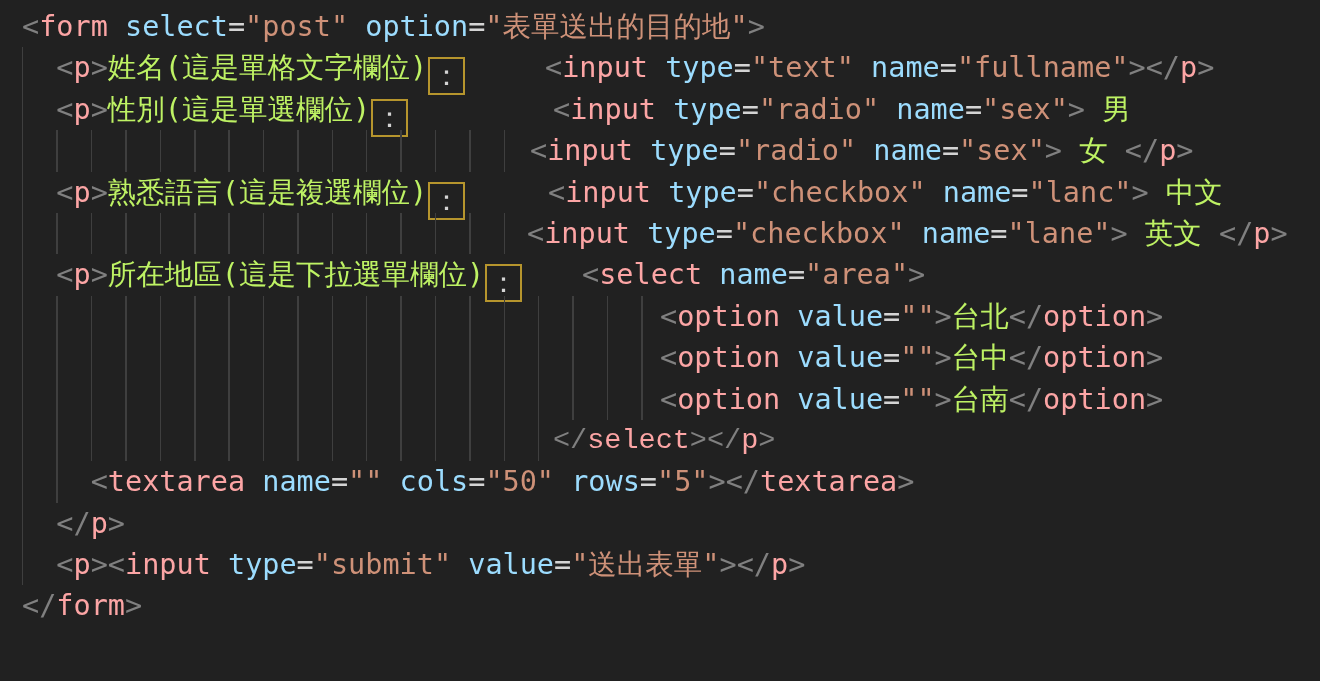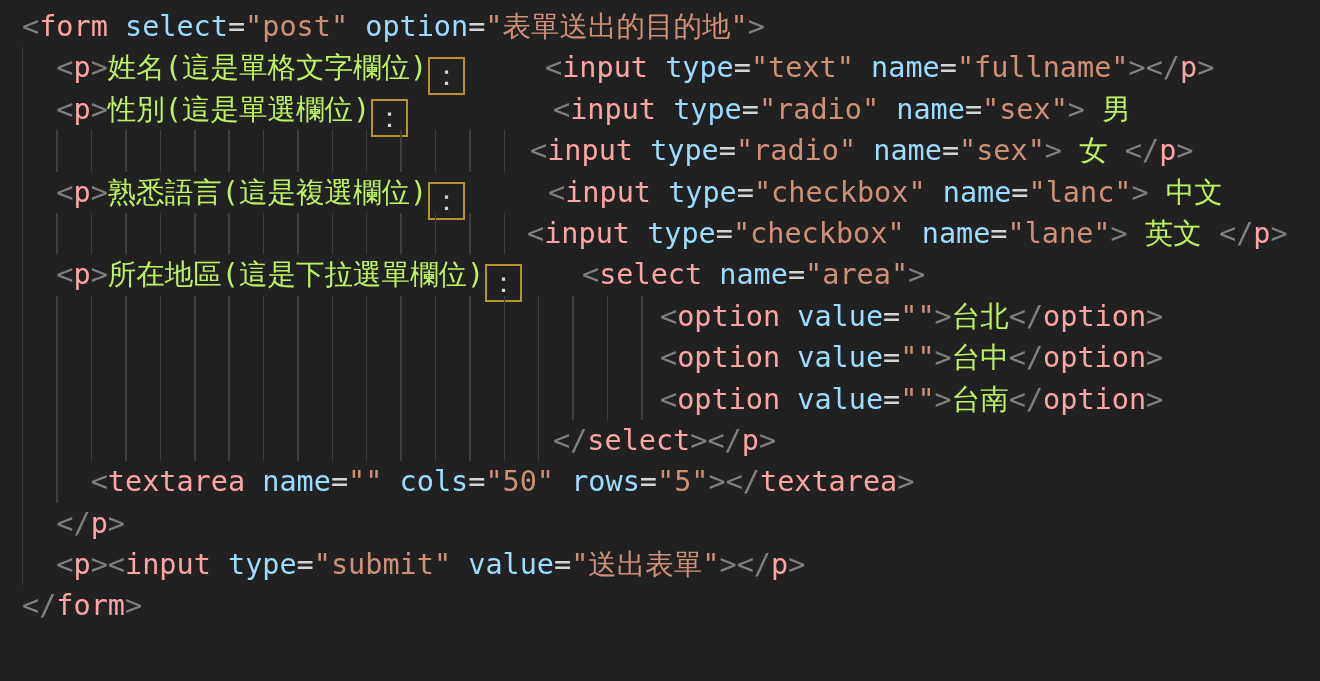--- a/index.html
+++ b/index.html
@@ -53,18 +53,18 @@
     <div class="line"><span><span class="tok-p">&lt;</span><span class="tok-t">form</span><span class="tok-x"> </span><span class="tok-a">select</span><span class="tok-e">=</span><span class="tok-s">"post"</span><span class="tok-x"> </span><span class="tok-a">option</span><span class="tok-e">=</span><span class="tok-s">"表單送出的目的地"</span><span class="tok-p">&gt;</span></span></div>
     <div class="line"><div class="guides" style="width: 2px;"></div><span><span class="tok-x">  </span><span class="tok-p">&lt;</span><span class="tok-t">p</span><span class="tok-p">&gt;</span><span class="tok-x">姓名(這是單格文字欄位)</span><span class="ubox">：</span></span><span class="abs-seg" style="left: 545px;"><span class="tok-p">&lt;</span><span class="tok-t">input</span><span class="tok-x"> </span><span class="tok-a">type</span><span class="tok-e">=</span><span class="tok-s">"text"</span><span class="tok-x"> </span><span class="tok-a">name</span><span class="tok-e">=</span><span class="tok-s">"fullname"</span><span class="tok-p">&gt;&lt;/</span><span class="tok-t">p</span><span class="tok-p">&gt;</span></span></div>
     <div class="line"><div class="guides" style="width: 2px;"></div><span><span class="tok-x">  </span><span class="tok-p">&lt;</span><span class="tok-t">p</span><span class="tok-p">&gt;</span><span class="tok-x">性別(這是單選欄位)</span><span class="ubox">：</span></span><span class="abs-seg" style="left: 553px;"><span class="tok-p">&lt;</span><span class="tok-t">input</span><span class="tok-x"> </span><span class="tok-a">type</span><span class="tok-e">=</span><span class="tok-s">"radio"</span><span class="tok-x"> </span><span class="tok-a">name</span><span class="tok-e">=</span><span class="tok-s">"sex"</span><span class="tok-p">&gt;</span><span class="tok-x"> 男</span></span></div>
     <div class="line"><div class="guides" style="width: 483.6px;"></div><span class="abs-seg" style="left: 530px;"><span class="tok-p">&lt;</span><span class="tok-t">input</span><span class="tok-x"> </span><span class="tok-a">type</span><span class="tok-e">=</span><span class="tok-s">"radio"</span><span class="tok-x"> </span><span class="tok-a">name</span><span class="tok-e">=</span><span class="tok-s">"sex"</span><span class="tok-p">&gt;</span><span class="tok-x"> 女 </span><span class="tok-p">&lt;/</span><span class="tok-t">p</span><span class="tok-p">&gt;</span></span></div>
     <div class="line"><div class="guides" style="width: 2px;"></div><span><span class="tok-x">  </span><span class="tok-p">&lt;</span><span class="tok-t">p</span><span class="tok-p">&gt;</span><span class="tok-x">熟悉語言(這是複選欄位)</span><span class="ubox">：</span></span><span class="abs-seg" style="left: 548px;"><span class="tok-p">&lt;</span><span class="tok-t">input</span><span class="tok-x"> </span><span class="tok-a">type</span><span class="tok-e">=</span><span class="tok-s">"checkbox"</span><span class="tok-x"> </span><span class="tok-a">name</span><span class="tok-e">=</span><span class="tok-s">"lanc"</span><span class="tok-p">&gt;</span><span class="tok-x"> 中文</span></span></div>
     <div class="line"><div class="guides" style="width: 483.6px;"></div><span class="abs-seg" style="left: 527px;"><span class="tok-p">&lt;</span><span class="tok-t">input</span><span class="tok-x"> </span><span class="tok-a">type</span><span class="tok-e">=</span><span class="tok-s">"checkbox"</span><span class="tok-x"> </span><span class="tok-a">name</span><span class="tok-e">=</span><span class="tok-s">"lane"</span><span class="tok-p">&gt;</span><span class="tok-x"> 英文 </span><span class="tok-p">&lt;/</span><span class="tok-t">p</span><span class="tok-p">&gt;</span></span></div>
     <div class="line"><div class="guides" style="width: 2px;"></div><span><span class="tok-x">  </span><span class="tok-p">&lt;</span><span class="tok-t">p</span><span class="tok-p">&gt;</span><span class="tok-x">所在地區(這是下拉選單欄位)</span><span class="ubox">：</span></span><span class="abs-seg" style="left: 582px;"><span class="tok-p">&lt;</span><span class="tok-t">select</span><span class="tok-x"> </span><span class="tok-a">name</span><span class="tok-e">=</span><span class="tok-s">"area"</span><span class="tok-p">&gt;</span></span></div>
     <div class="line"><div class="guides" style="width: 621.2px;"></div><span class="abs-seg" style="left: 660px;"><span class="tok-p">&lt;</span><span class="tok-t">option</span><span class="tok-x"> </span><span class="tok-a">value</span><span class="tok-e">=</span><span class="tok-s">""</span><span class="tok-p">&gt;</span><span class="tok-x">台北</span><span class="tok-p">&lt;/</span><span class="tok-t">option</span><span class="tok-p">&gt;</span></span></div>
     <div class="line"><div class="guides" style="width: 621.2px;"></div><span class="abs-seg" style="left: 660px;"><span class="tok-p">&lt;</span><span class="tok-t">option</span><span class="tok-x"> </span><span class="tok-a">value</span><span class="tok-e">=</span><span class="tok-s">""</span><span class="tok-p">&gt;</span><span class="tok-x">台中</span><span class="tok-p">&lt;/</span><span class="tok-t">option</span><span class="tok-p">&gt;</span></span></div>
     <div class="line"><div class="guides" style="width: 621.2px;"></div><span class="abs-seg" style="left: 660px;"><span class="tok-p">&lt;</span><span class="tok-t">option</span><span class="tok-x"> </span><span class="tok-a">value</span><span class="tok-e">=</span><span class="tok-s">""</span><span class="tok-p">&gt;</span><span class="tok-x">台南</span><span class="tok-p">&lt;/</span><span class="tok-t">option</span><span class="tok-p">&gt;</span></span></div>
-    <div class="line"><div class="guides" style="width: 518px;"></div><span class="abs-seg" style="left: 553px;"><span class="tok-p">&lt;/</span><span class="tok-t">select</span><span class="tok-p">&gt;&lt;/</span><span class="tok-t">p</span><span class="tok-p">&gt;</span></span></div>
+    <div class="line"><div class="guides" style="width: 518px;"></div><span class="abs-seg" style="left: 553px; font-family: Liberation Mono, monospace;"><span class="tok-p">&lt;/</span><span class="tok-t">select</span><span class="tok-p">&gt;&lt;/</span><span class="tok-t">p</span><span class="tok-p">&gt;</span></span></div>
     <div class="line"><div class="guides" style="width: 36.4px;"></div><span><span class="tok-x">    </span><span class="tok-p">&lt;</span><span class="tok-t">textarea</span><span class="tok-x"> </span><span class="tok-a">name</span><span class="tok-e">=</span><span class="tok-s">""</span><span class="tok-x"> </span><span class="tok-a">cols</span><span class="tok-e">=</span><span class="tok-s">"50"</span><span class="tok-x"> </span><span class="tok-a">rows</span><span class="tok-e">=</span><span class="tok-s">"5"</span><span class="tok-p">&gt;&lt;/</span><span class="tok-t">textarea</span><span class="tok-p">&gt;</span></span></div>
     <div class="line"><div class="guides" style="width: 2px;"></div><span><span class="tok-x">  </span><span class="tok-p">&lt;/</span><span class="tok-t">p</span><span class="tok-p">&gt;</span></span></div>
     <div class="line"><div class="guides" style="width: 2px;"></div><span><span class="tok-x">  </span><span class="tok-p">&lt;</span><span class="tok-t">p</span><span class="tok-p">&gt;&lt;</span><span class="tok-t">input</span><span class="tok-x"> </span><span class="tok-a">type</span><span class="tok-e">=</span><span class="tok-s">"submit"</span><span class="tok-x"> </span><span class="tok-a">value</span><span class="tok-e">=</span><span class="tok-s">"送出表單"</span><span class="tok-p">&gt;&lt;/</span><span class="tok-t">p</span><span class="tok-p">&gt;</span></span></div>
     <div class="line"><span><span class="tok-p">&lt;/</span><span class="tok-t">form</span><span class="tok-p">&gt;</span></span></div>
   </div>
 
 </body></html>

